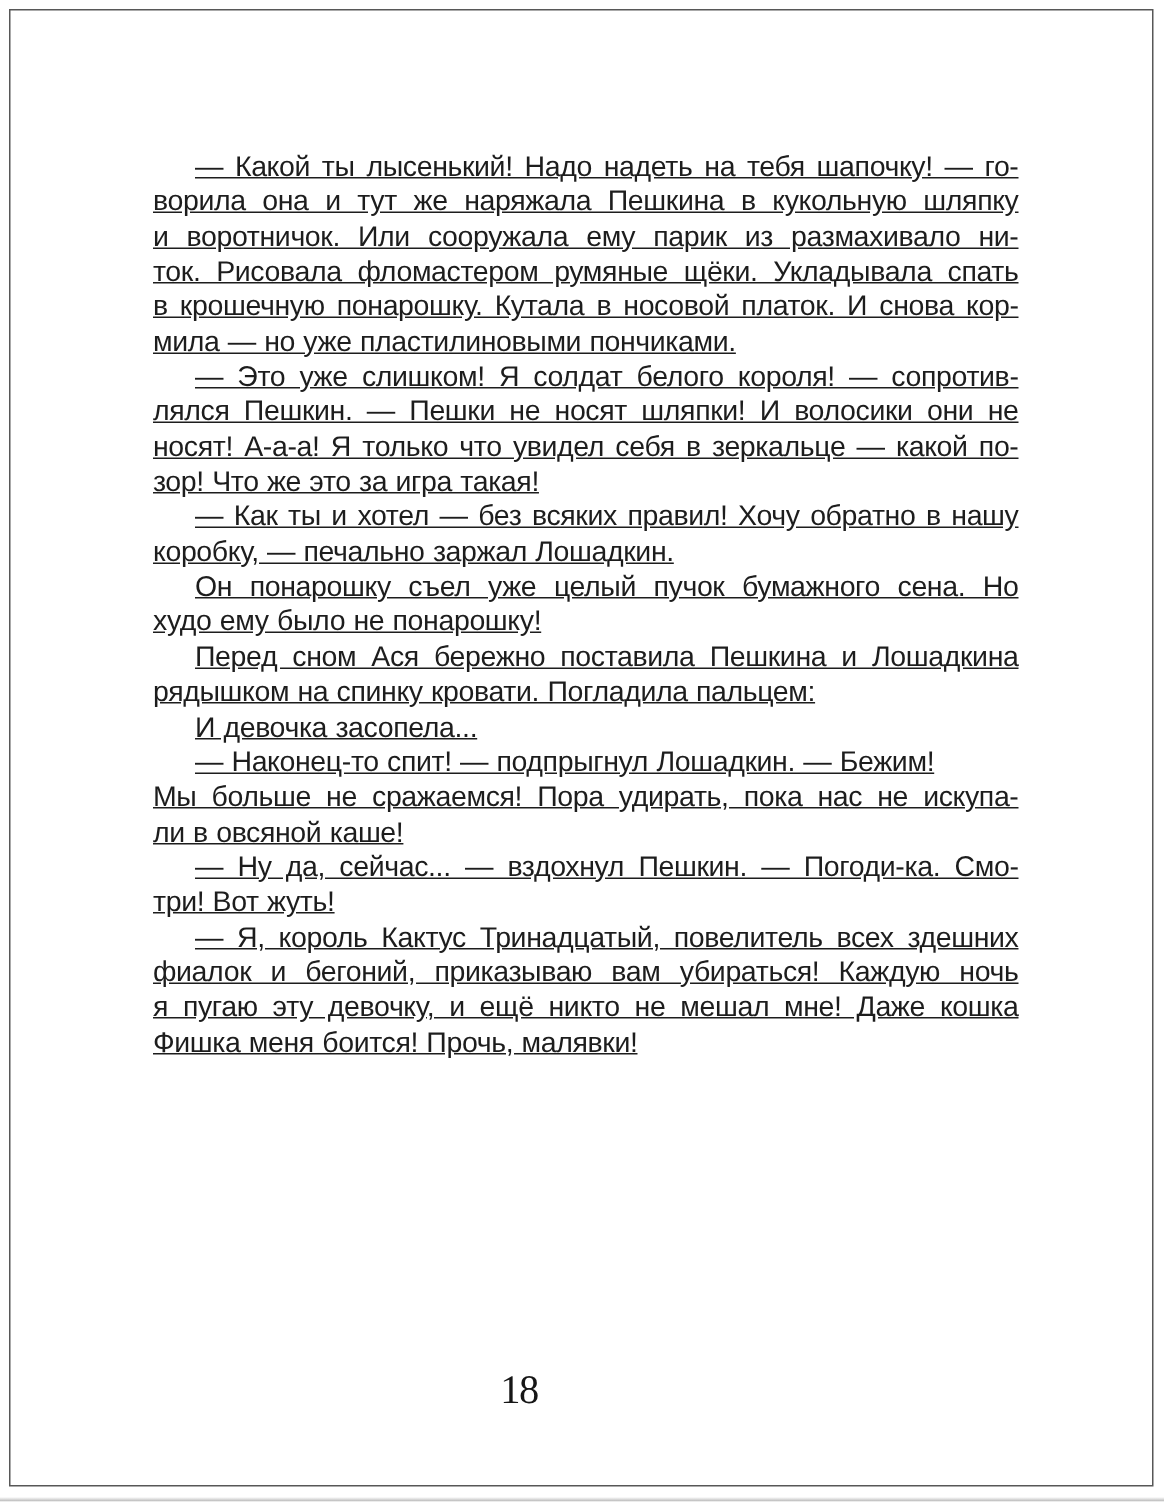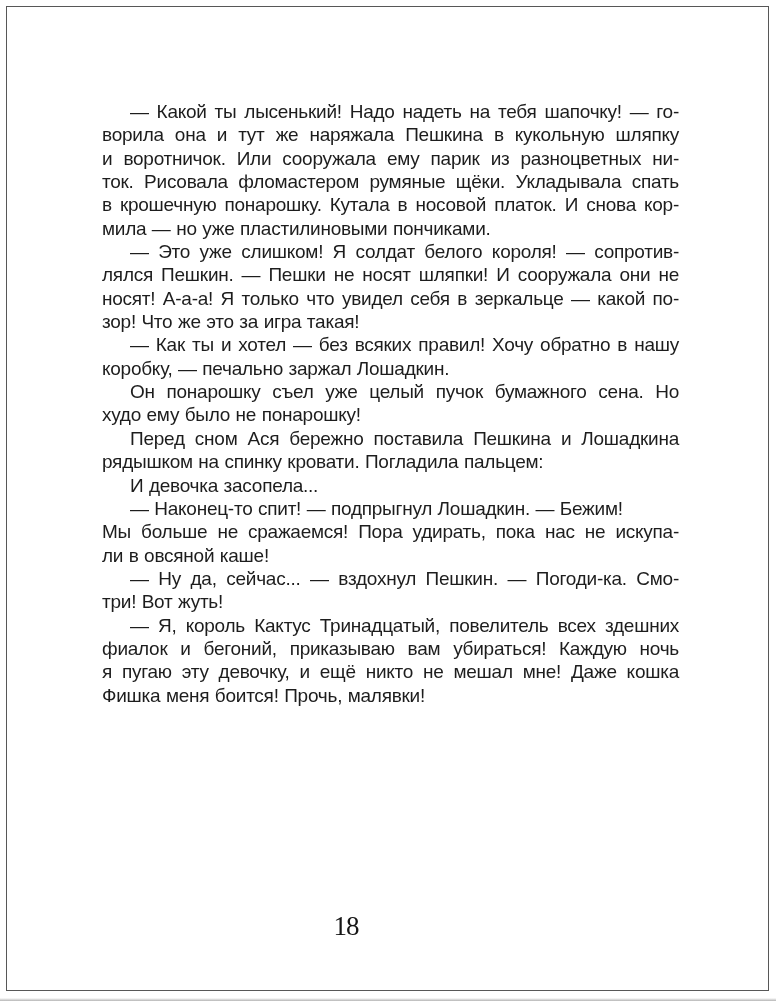--- a/index.html
+++ b/index.html
@@ -30,21 +30,21 @@
   .text-block {
     position: absolute;
     left: 102px; top: 100px;
     width: 577px;
     font-size: 19px;
     line-height: 23.35px;
     letter-spacing: -0.25px;
     color: var(--text-color);
     word-spacing: 0.5px;
   }
-  .para { margin: 0; }
+  .para { margin: 0; text-decoration: underline; }
   .line {
     text-align: justify;
     text-align-last: justify;
     white-space: normal;
   }
   .line.first { text-indent: 28px; }
   .line.last { text-align-last: left; }
   .page-number {
     position: absolute;
     left: 0; top: 911px;
@@ -60,28 +60,28 @@
 </head>
 <body>
 
 <div class="page">
   <div class="page-border"></div>
 
   <div class="text-block">
       <div class="para">
         <div class="line first">— Какой ты лысенький! Надо надеть на тебя шапочку! — го-</div>
         <div class="line">ворила она и тут же наряжала Пешкина в кукольную шляпку</div>
-        <div class="line">и воротничок. Или сооружала ему парик из разноцветных ни-</div>
+        <div class="line">и воротничок. Или сооружала ему парик из размахивало ни-</div>
         <div class="line">ток. Рисовала фломастером румяные щёки. Укладывала спать</div>
         <div class="line">в крошечную понарошку. Кутала в носовой платок. И снова кор-</div>
         <div class="line last">мила — но уже пластилиновыми пончиками.</div>
       </div>
       <div class="para">
         <div class="line first">— Это уже слишком! Я солдат белого короля! — сопротив-</div>
-        <div class="line">лялся Пешкин. — Пешки не носят шляпки! И сооружала они не</div>
+        <div class="line">лялся Пешкин. — Пешки не носят шляпки! И волосики они не</div>
         <div class="line">носят! А-а-а! Я только что увидел себя в зеркальце — какой по-</div>
         <div class="line last">зор! Что же это за игра такая!</div>
       </div>
       <div class="para">
         <div class="line first">— Как ты и хотел — без всяких правил! Хочу обратно в нашу</div>
         <div class="line last">коробку, — печально заржал Лошадкин.</div>
       </div>
       <div class="para">
         <div class="line first">Он понарошку съел уже целый пучок бумажного сена. Но</div>
         <div class="line last">худо ему было не понарошку!</div>

